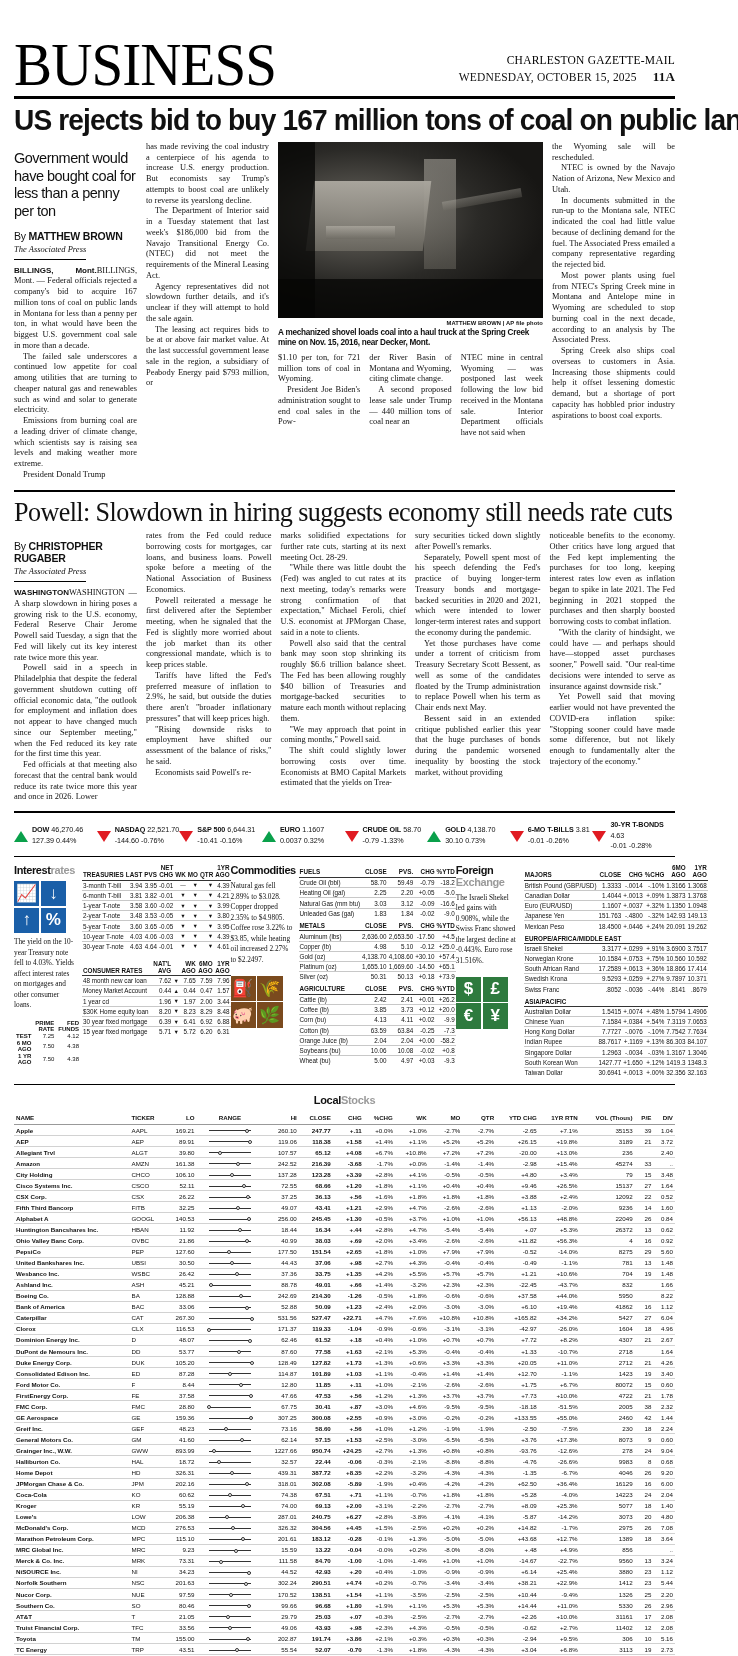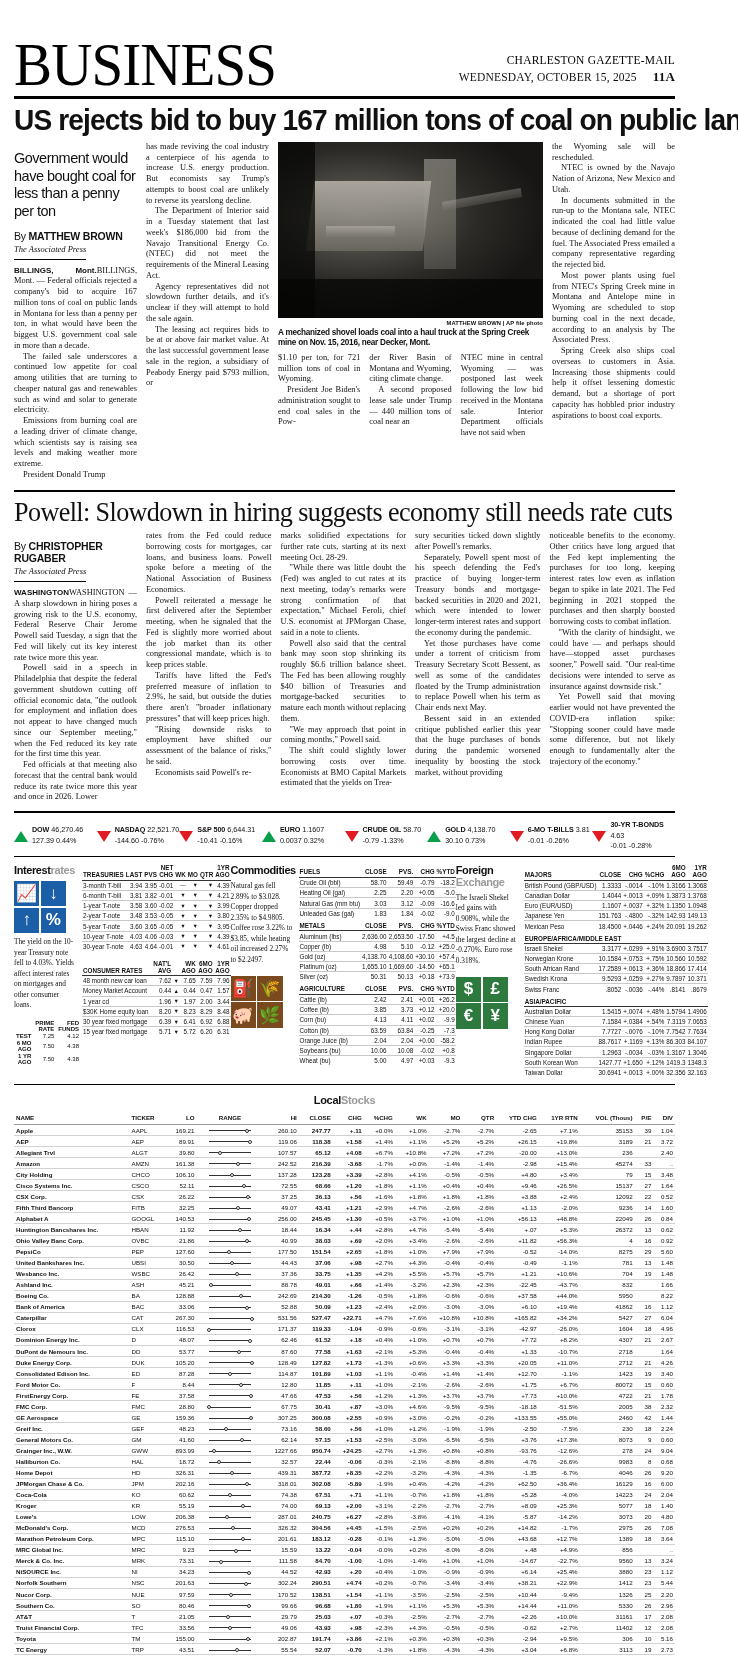--- a/index.html
+++ b/index.html
@@ -679,21 +679,21 @@
           </table>
       </div>
     </div>
 
     <div class="panel">
       <div class="panel-left">
         <div class="panel-title">
           <div>Foreign</div>
           <div class="muted">Exchange</div>
         </div>
-        <div class="panel-blurb">The Israeli Shekel led gains with 0.908%, while the Swiss Franc showed the largest decline at -0.270%. Euro rose 0.318%.</div>
+        <div class="panel-blurb">The Israeli Shekel led gains with 0.908%, while the Swiss Franc showed the largest decline at -0.443%. Euro rose 31.516%.</div>
         <div class="icon-grid" style="margin-top:10px;">
           <div class="icon-cell ic-green">$</div>
           <div class="icon-cell ic-green">£</div>
           <div class="icon-cell ic-green">€</div>
           <div class="icon-cell ic-green">¥</div>
         </div>
       </div>
       <div style="flex:1;">
         <table class="dt" id="forex-tbl">
             <tbody>

